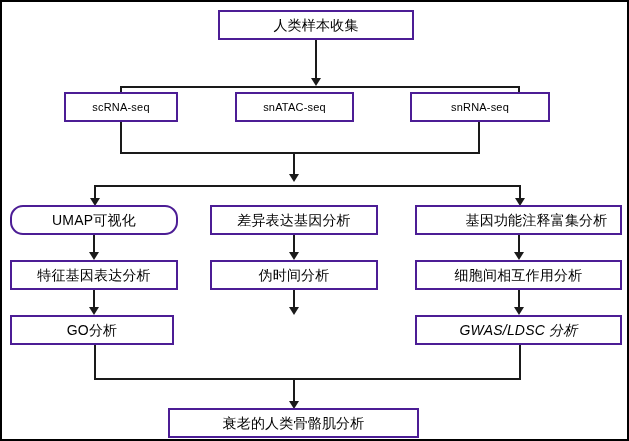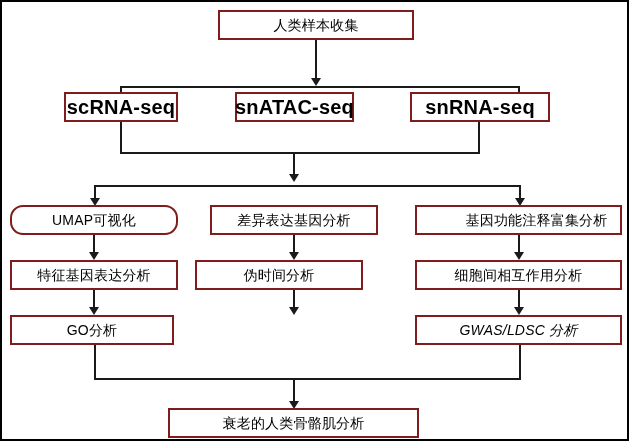--- a/index.html
+++ b/index.html
@@ -14,32 +14,32 @@
     height: 441px;
     background: #ffffff;
     border: 2px solid #000000;
     box-sizing: border-box;
     font-family: "Liberation Sans", "DejaVu Sans", sans-serif;
     overflow: hidden;
   }
   .node {
     position: absolute;
     box-sizing: border-box;
-    border: 2px solid #7f1d1d;
+    border: 2px solid #4c1d95;
     background: #ffffff;
     display: flex;
     align-items: center;
     justify-content: center;
     color: #000000;
     font-size: 14px;
     line-height: 1;
     white-space: nowrap;
     letter-spacing: 0.2px;
   }
-  .node.latin { font-size: 20px; font-weight: bold; }
+  .node.latin { font-size: 11px; }
   .node.cjk   { font-size: 14px; }
 
   
   .vline {
     position: absolute;
     width: 2px;
     background: #1a1a1a;
   }
   .hline {
     position: absolute;
@@ -111,21 +111,21 @@
   <div class="node cjk" style="left:8px; top:313px; width:164px; height:30px;">
     <span>GO分析</span>
   </div>
 
   <div class="node cjk" style="left:208px; top:203px; width:168px; height:30px;">
     <span>差异表达基因分析</span>
   </div>
   <div class="vline" style="left:291px; top:233px; height:20px;"></div>
   <div class="arrowhead" style="left:287px; top:250px;"></div>
 
-  <div class="node cjk" style="left:193px; top:258px; width:168px; height:30px;">
+  <div class="node cjk" style="left:208px; top:258px; width:168px; height:30px;">
     <span>伪时间分析</span>
   </div>
   <div class="vline" style="left:291px; top:288px; height:20px;"></div>
   <div class="arrowhead" style="left:287px; top:305px;"></div>
 
 
   <div class="node cjk" style="left:413px; top:203px; width:207px; height:30px;padding-left:36px;">
     <span>基因功能注释富集分析</span>
   </div>
   <div class="vline" style="left:516px; top:233px; height:20px;"></div>

